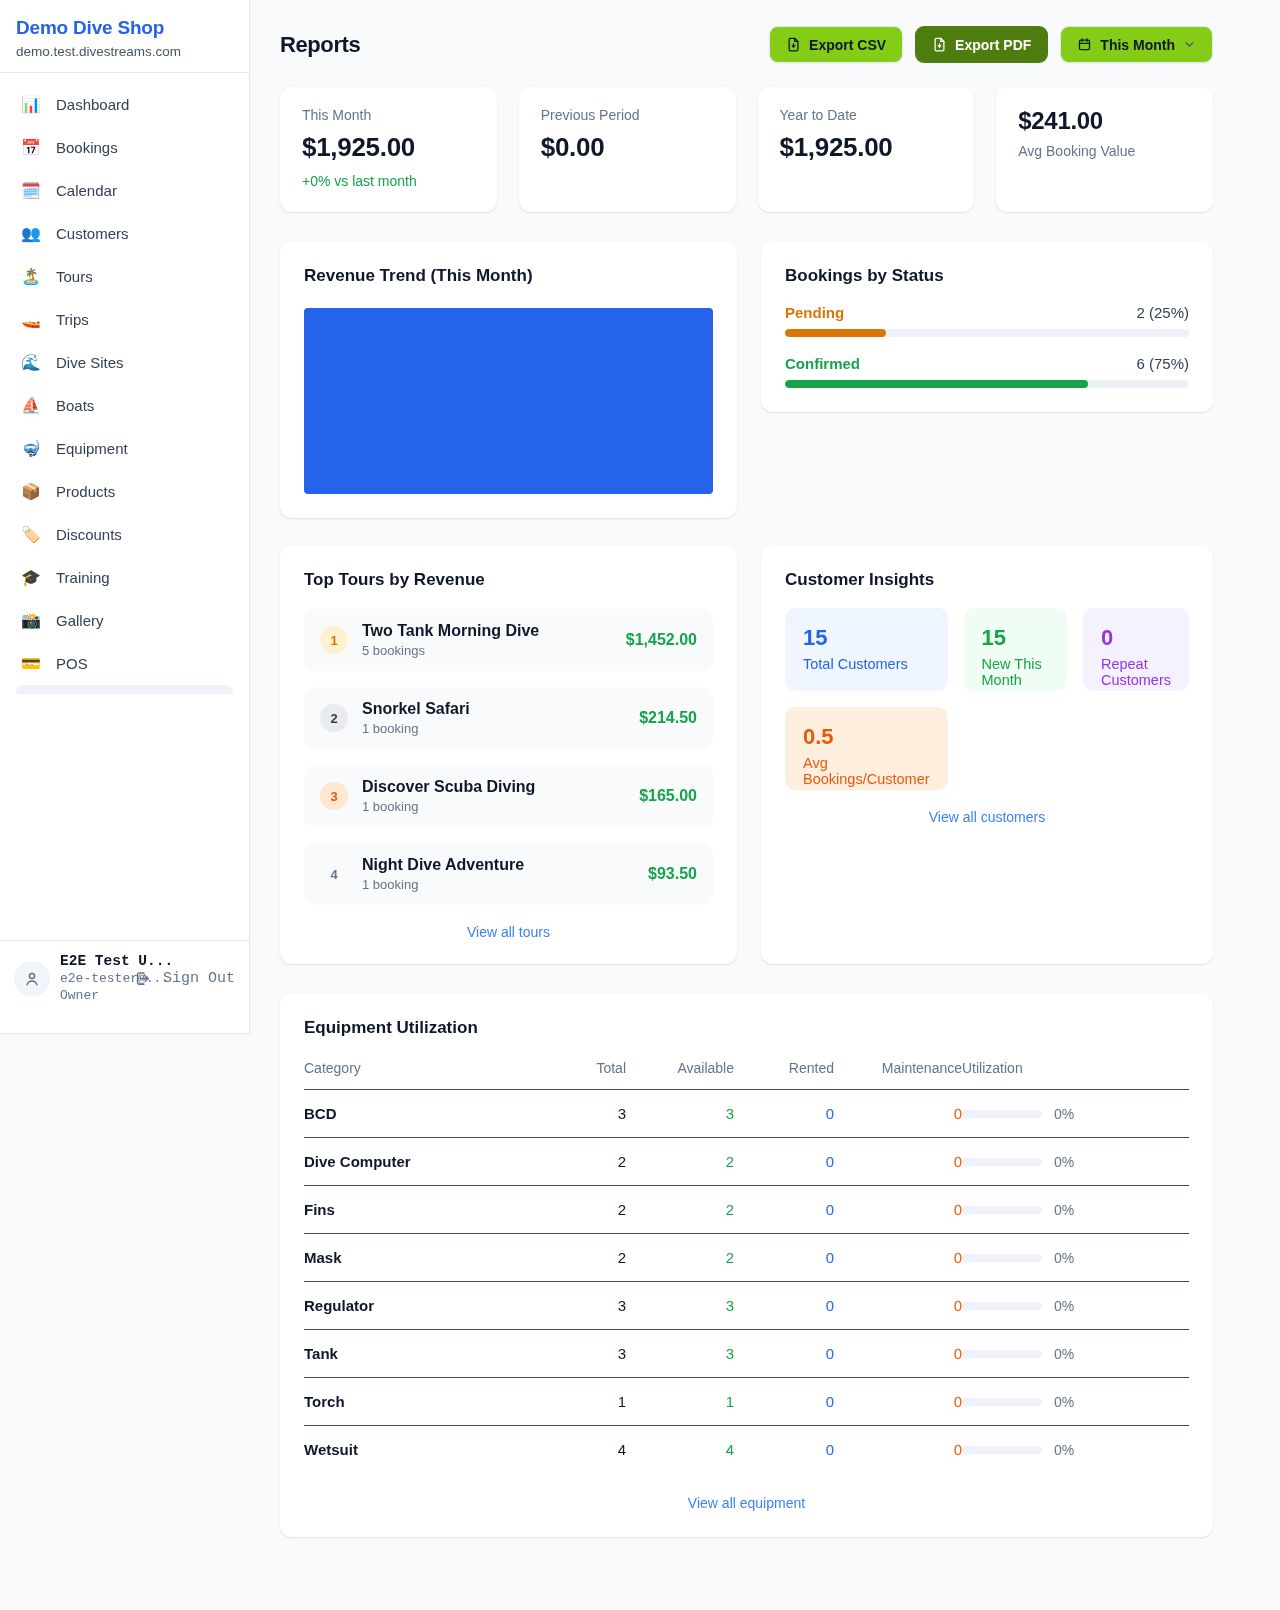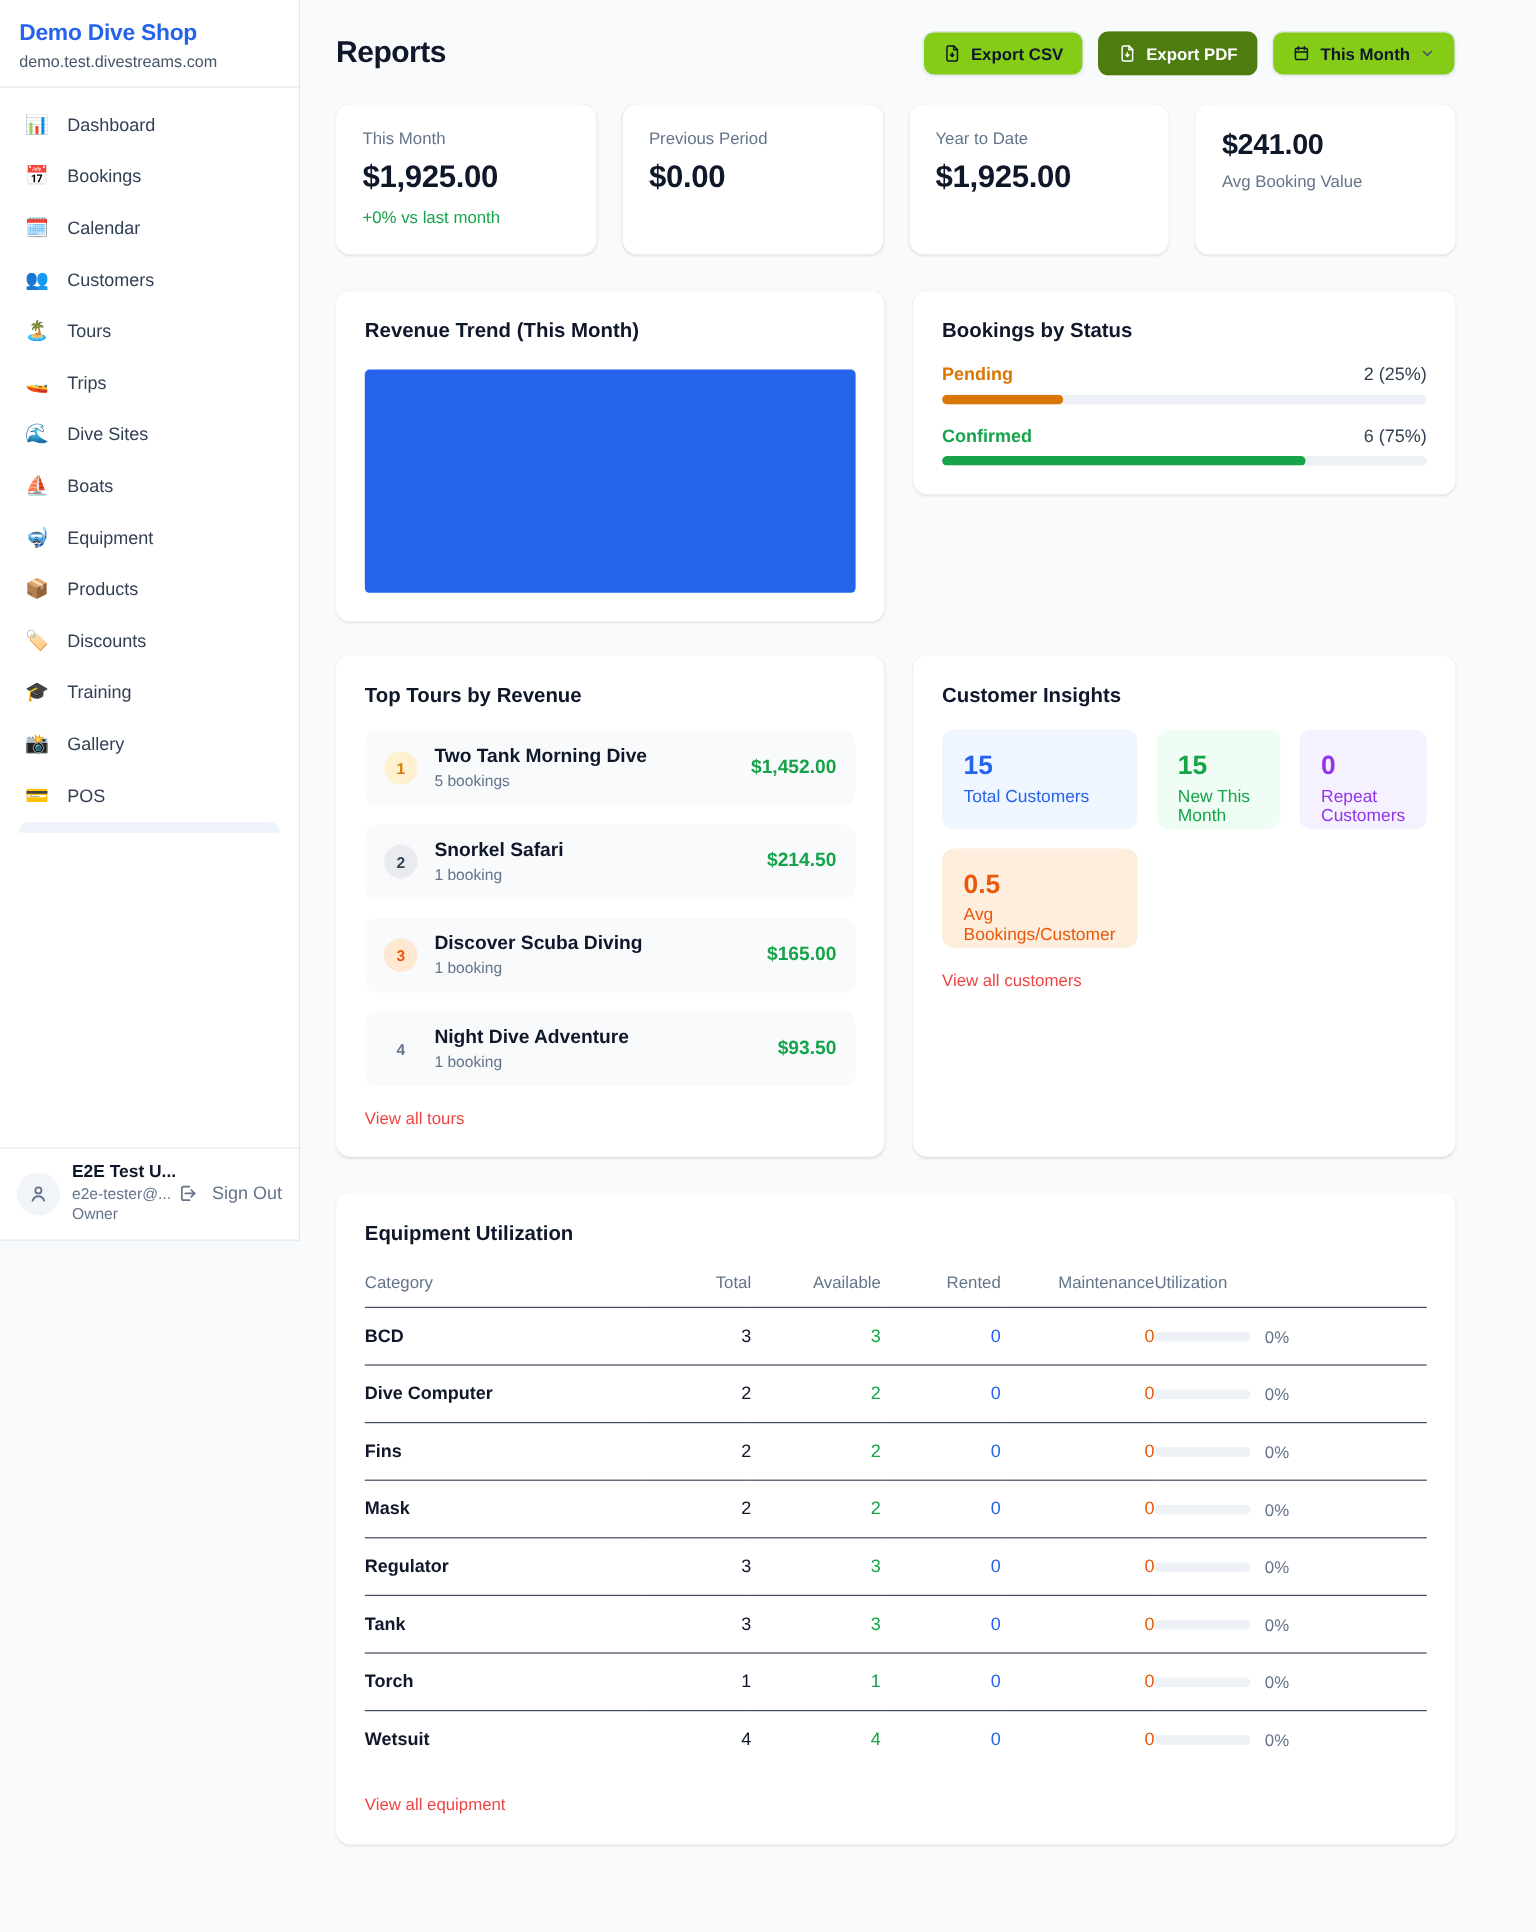--- a/index.html
+++ b/index.html
@@ -10,34 +10,34 @@
   .sidebar { position:absolute; left:0; top:0; width:250px; height:1034px; background:#fff;
              border-right:1px solid #e2e8f0; border-bottom:1px solid #e2e8f0; }
   .side-head { padding:17px 16px 13px; border-bottom:1px solid #e2e8f0; }
   .brand { color:#2563eb; font-size:19px; font-weight:800; letter-spacing:-0.2px; }
   .brand-sub { margin-top:5px; font-size:13.5px; color:#475569; }
   .nav { padding:10px 8px 0; }
   .nav-item { display:flex; align-items:center; gap:14px; height:43px; padding:0 12px;
               border-radius:8px; font-size:15px; color:#334155; cursor:pointer; }
   .nav-icon { width:22px; font-size:16px; text-align:center; line-height:1; }
   .nav-sliver { margin:0 8px; height:9px; border-radius:8px 8px 0 0; background:#eef2fb; }
-  .side-foot { position:absolute; left:0; right:0; bottom:0; border-top:1px solid #e2e8f0;
-               padding:12px 14px 14px; display:flex; gap:10px; }
+  .side-foot { position:absolute; left:0; right:0; bottom:16px; border-top:1px solid #e2e8f0;
+               padding:12px 14px 14px; display:flex; gap:10px;font-family:Liberation Mono, monospace; }
   .avatar { width:36px; height:36px; border-radius:50%; background:#f1f5f9; flex:0 0 auto;
             display:flex; align-items:center; justify-content:center; margin-top:8px; }
   .u-info { min-width:0; }
   .u-name { font-size:14.5px; font-weight:700; color:#0f172a; white-space:nowrap; }
   .u-email, .u-role { font-size:13px; color:#64748b; margin-top:2px; white-space:nowrap; }
   .signout { margin-left:auto; align-self:center; display:flex; align-items:center; gap:12px;
              color:#64748b; font-size:15px; cursor:pointer; white-space:nowrap; }
 
   
   .main { margin-left:250px; padding:26px 67px 0 30px; }
   .page-head { display:flex; align-items:center; }
-  .page-title { font-size:25px; font-weight:800; letter-spacing:-0.4px; color:#0f172a; }
+  .page-title { font-size:22px; font-weight:800; letter-spacing:-0.4px; color:#0f172a; }
   .head-actions { margin-left:auto; display:flex; gap:12px; }
   .btn { display:flex; align-items:center; gap:8px; height:37px; padding:0 16px; border-radius:9px;
          font-size:14px; font-weight:600; cursor:pointer; border:1px solid transparent; }
   .btn-outline { background:#84cc16; border-color:#e2e8f0; color:#0f172a;
                  box-shadow:0 1px 2px rgba(16,24,40,.05); }
   .btn-primary { background:#4d7c0f; color:#fff; }
   .icon-svg { display:block; }
 
   .stats { margin-top:24px; display:grid; grid-template-columns:repeat(4,1fr); gap:22px; }
   .card { background:#fff; border-radius:12px; box-shadow:0 1px 2px rgba(16,24,40,.06),0 1px 3px rgba(16,24,40,.05); }
@@ -62,21 +62,21 @@
   .bar-fill { height:100%; border-radius:99px; }
 
   .tour-row { margin-top:16px; display:flex; align-items:center; gap:14px; background:#f8fafc;
               border-radius:10px; padding:13px 16px; }
   .rank { width:28px; height:28px; border-radius:50%; display:flex; align-items:center; justify-content:center;
           font-size:13px; font-weight:700; flex:0 0 auto; }
   .tour-info { flex:1; min-width:0; }
   .tour-name { font-size:16px; font-weight:600; color:#0f172a; }
   .tour-sub { margin-top:3px; font-size:13px; color:#64748b; }
   .tour-rev { font-size:16px; font-weight:700; color:#16a34a; }
-  .view-all { display:block; margin-top:19px; text-align:left; font-size:14px; color:#ef4444; cursor:pointer; }
+  .view-all { display:block; margin-top:19px; text-align:center; font-size:14px; color:#3b82f6; cursor:pointer; }
 
   .tiles { margin-top:18px; display:grid; grid-template-columns:1fr 1fr 1fr; gap:16px; }
   .tile { border-radius:10px; padding:17px 18px; height:83px; }
   .tile-value { font-size:22px; font-weight:800; }
   .tile-label { margin-top:5px; font-size:14.5px; }
 
   .equip-card { margin-top:30px; padding:24px 24px 26px; }
   table { width:100%; border-collapse:collapse; margin-top:12px; }
   th { font-size:14px; color:#64748b; font-weight:400; text-align:left; padding:10px 0 13px; border-bottom:1px solid #3f4a5c; }
   td { font-size:15px; padding:15px 0; border-bottom:1px solid #3f4a5c; }

